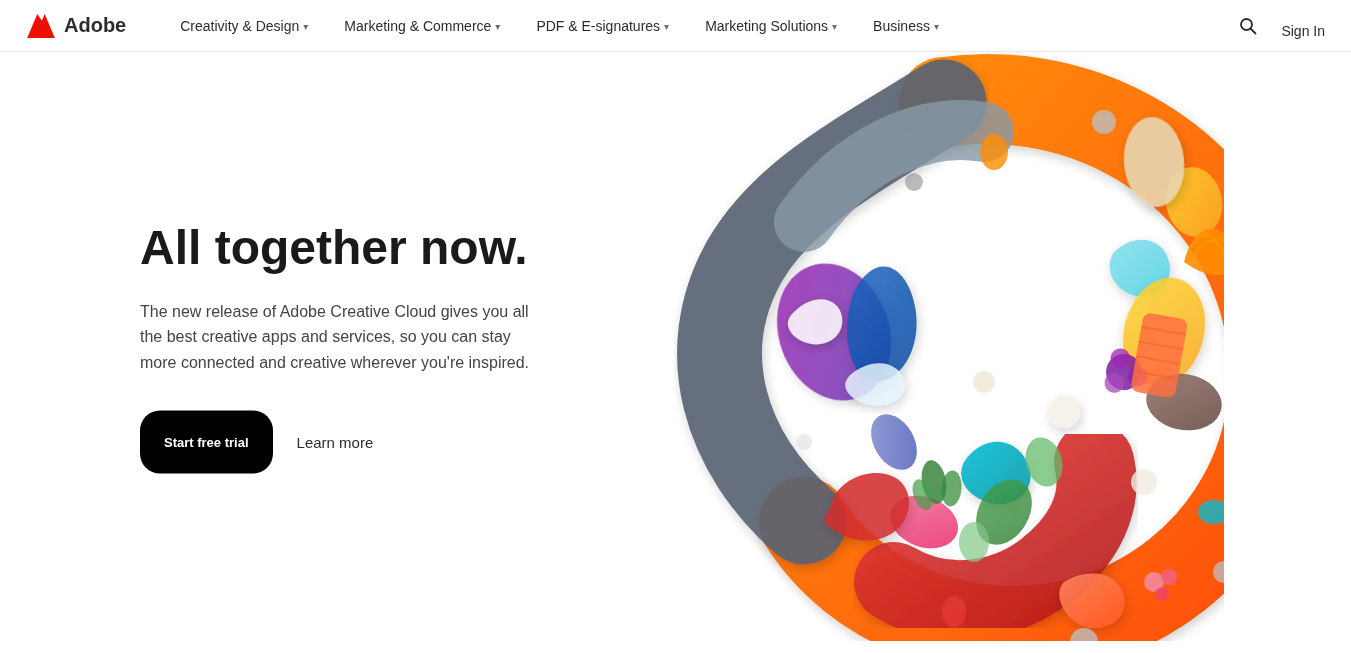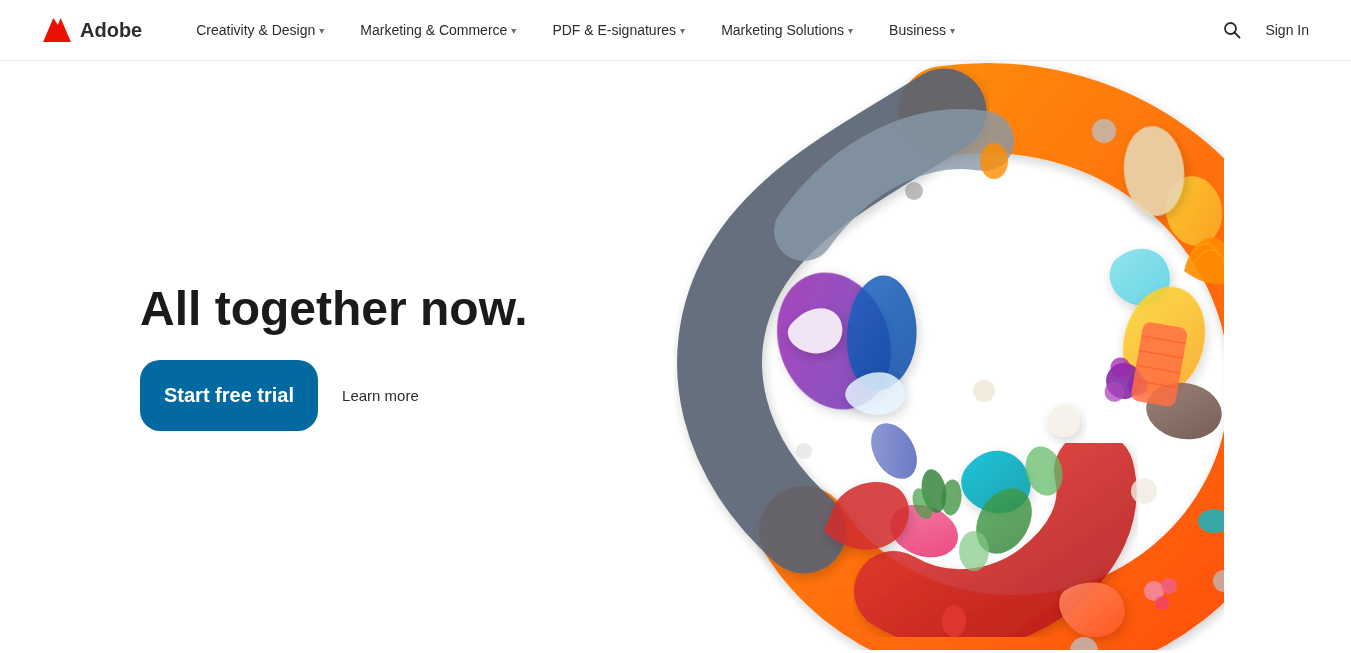--- a/index.html
+++ b/index.html
@@ -8,22 +8,22 @@
       background: #fff;
       width: 1351px;
       min-height: 653px;
       overflow-x: hidden;
     }
 
     
     nav {
       display: flex;
       align-items: center;
-      height: 61px;
-      padding: 0 42px;
+      height: 52px;
+      padding: 0 26px;
       border-bottom: 1px solid #e8e8e8;
       background: #fff;
       position: relative;
       z-index: 10;
     }
     .nav-logo {
       display: flex;
       align-items: center;
       gap: 8px;
       margin-right: 40px;
@@ -56,21 +56,21 @@
       white-space: nowrap;
       text-decoration: none;
     }
     .chevron {
       font-size: 10px;
       color: #6e6e6e;
       margin-top: 1px;
     }
     .nav-right {
       display: flex;
-      align-items: center;
+      align-items: flex-end;
       gap: 20px;
     }
     .search-icon-btn {
       background: none;
       border: none;
       cursor: pointer;
       padding: 4px;
       display: flex;
       align-items: center;
     }
@@ -110,26 +110,26 @@
       line-height: 1.6;
       margin-bottom: 36px;
       max-width: 400px;
     }
     .hero-actions {
       display: flex;
       align-items: center;
       gap: 24px;
     }
     .btn-primary {
-      background: #0369a1;
+      background: #000000;
       color: #fff;
       border: none;
       border-radius: 20px;
       padding: 24px 24px;
-      font-size: 20px;
+      font-size: 13px;
       font-weight: 600;
       cursor: pointer;
       white-space: nowrap;
     }
     .btn-link {
       background: none;
       border: none;
       color: #2c2c2c;
       font-size: 15px;
       cursor: pointer;
@@ -196,20 +196,21 @@
       </svg>
     </button>
     <a class="sign-in" href="#">Sign In</a>
   </div>
 </nav>
 
 <section class="hero">
 
   <div class="hero-content">
     <h1 class="hero-headline">All together now.</h1>
+    <p class="hero-body">The new release of Adobe Creative Cloud gives you all the best creative apps and services, so you can stay more connected and creative wherever you're inspired.</p>
     <div class="hero-actions">
       <button class="btn-primary">Start free trial</button>
       <a class="btn-link" href="#">Learn more</a>
     </div>
   </div>
 
   <div class="hero-image">
     <svg class="cc-swirl" viewBox="0 0 820 680" xmlns="http://www.w3.org/2000/svg">
       <defs>
         <radialGradient id="bg-grad" cx="50%" cy="50%" r="50%">

